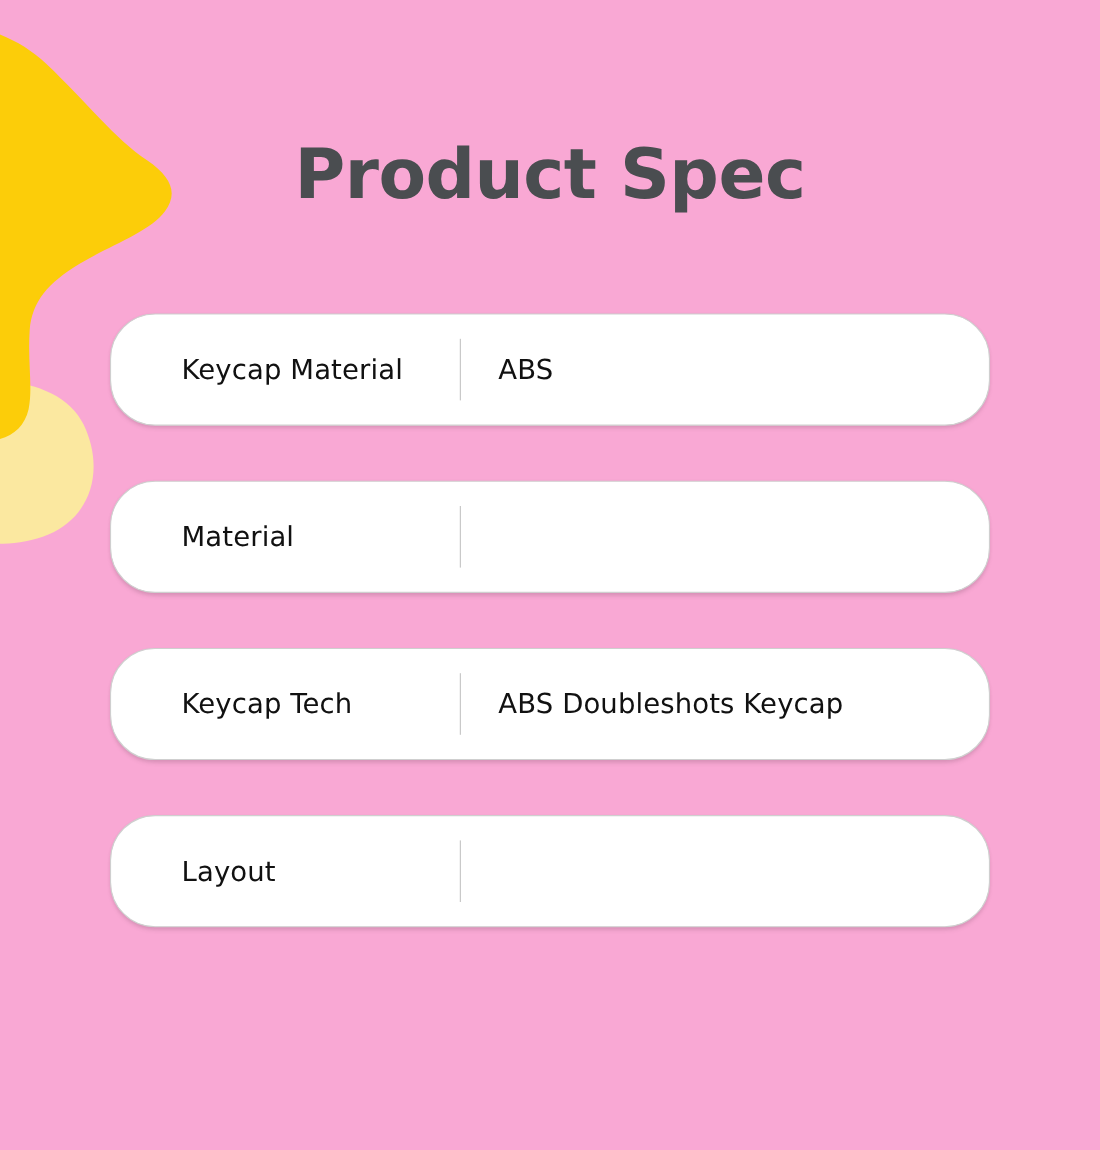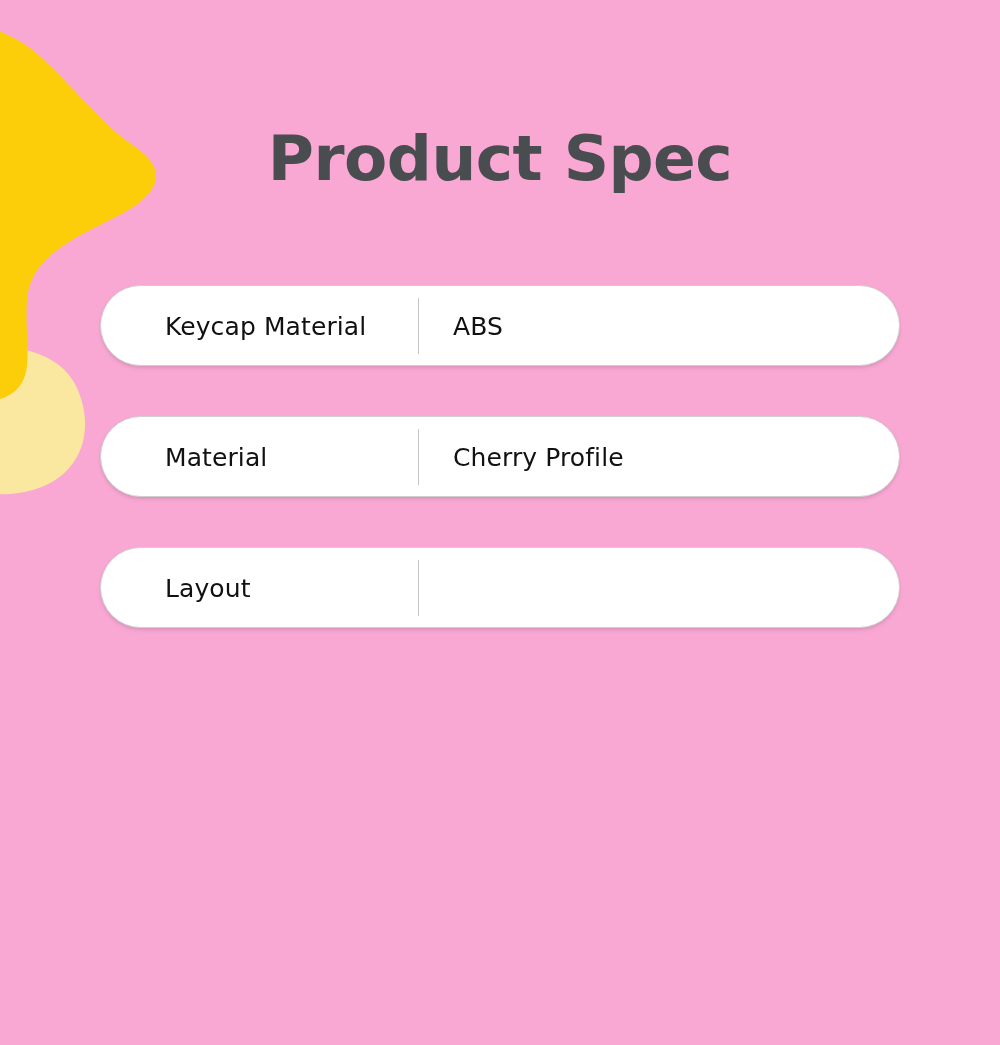--- a/index.html
+++ b/index.html
@@ -53,21 +53,21 @@
   #spec-list {
     position: absolute;
     left: 100px;
     top: 285px;
     width: 800px;
   }
 
   .spec-row {
     position: relative;
     width: 800px;
-    height: 81px;
+    height: 102px;
     box-sizing: border-box;
     background: #ffffff;
     border: 1px solid #cfcfcf;
     border-radius: 41px;
     margin-bottom: 50px;
     box-shadow: 0 3px 5px -1px rgba(0,0,0,0.10),
                 0 1px 3px rgba(0,0,0,0.05);
     display: flex;
     align-items: center;
     text-align: right;
@@ -127,24 +127,28 @@
 
     <div class="spec-row">
       <span class="spec-label">Keycap Material</span>
       <span class="spec-divider"></span>
       <span class="spec-value">ABS</span>
     </div>
 
     <div class="spec-row">
       <span class="spec-label">Material</span>
       <span class="spec-divider"></span>
-      <span class="spec-value">Cherry Profile</span>
     </div>
 
 
+    <div class="spec-row">
+      <span class="spec-label">Keycap Tech</span>
+      <span class="spec-divider"></span>
+      <span class="spec-value">ABS Doubleshots Keycap</span>
+    </div>
 
     <div class="spec-row">
       <span class="spec-label">Layout</span>
       <span class="spec-divider"></span>
     </div>
 
   </div>
 </div>
 
 </body></html>

